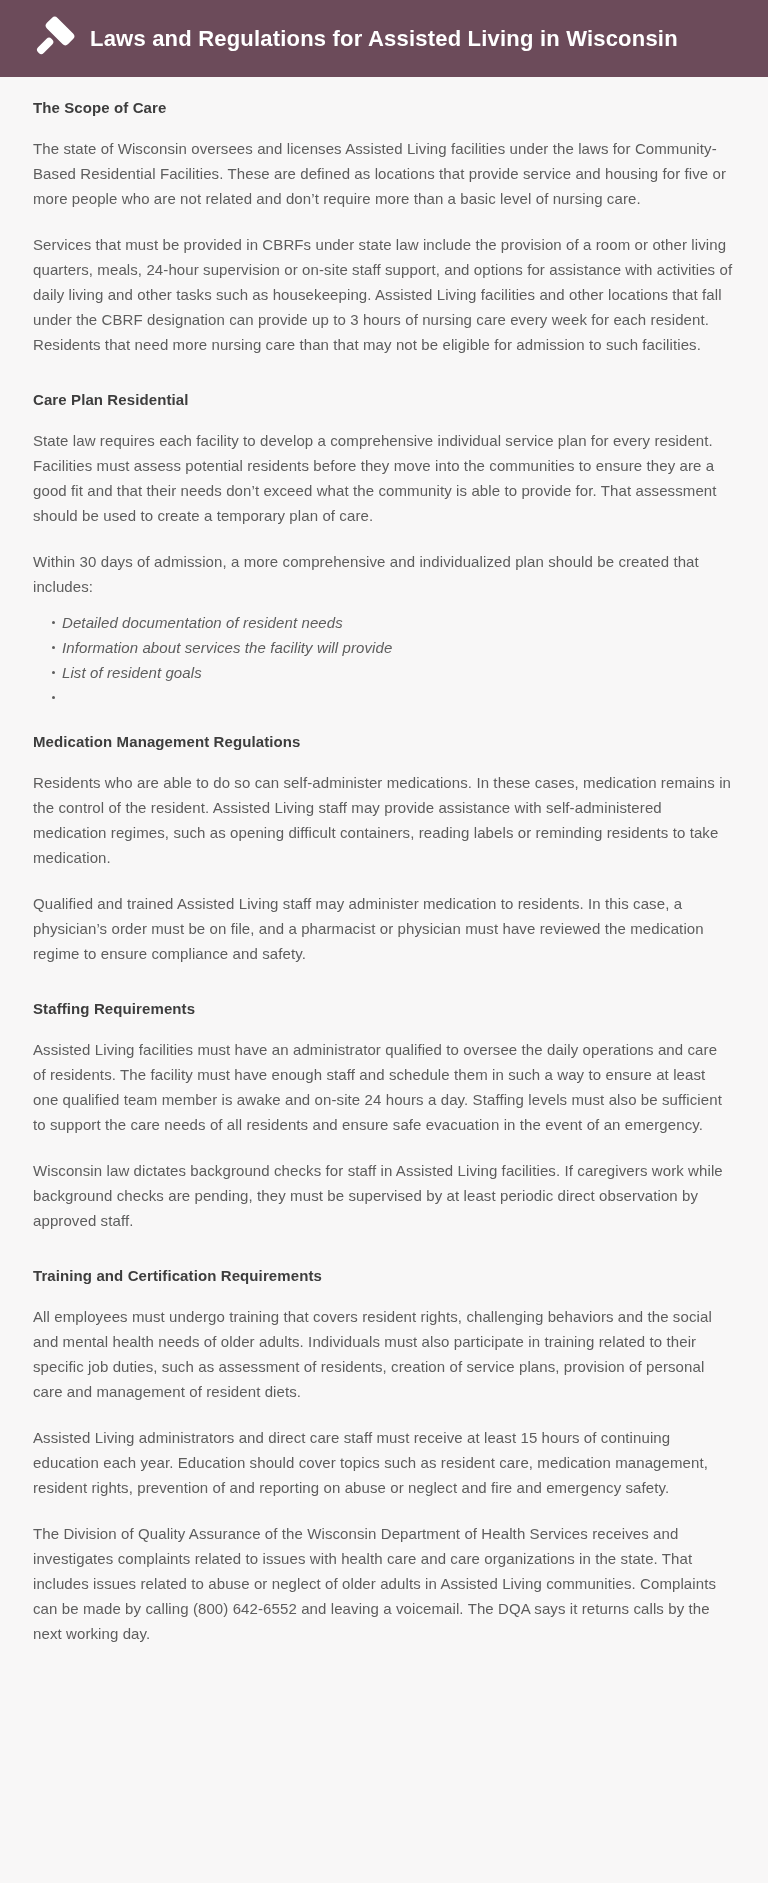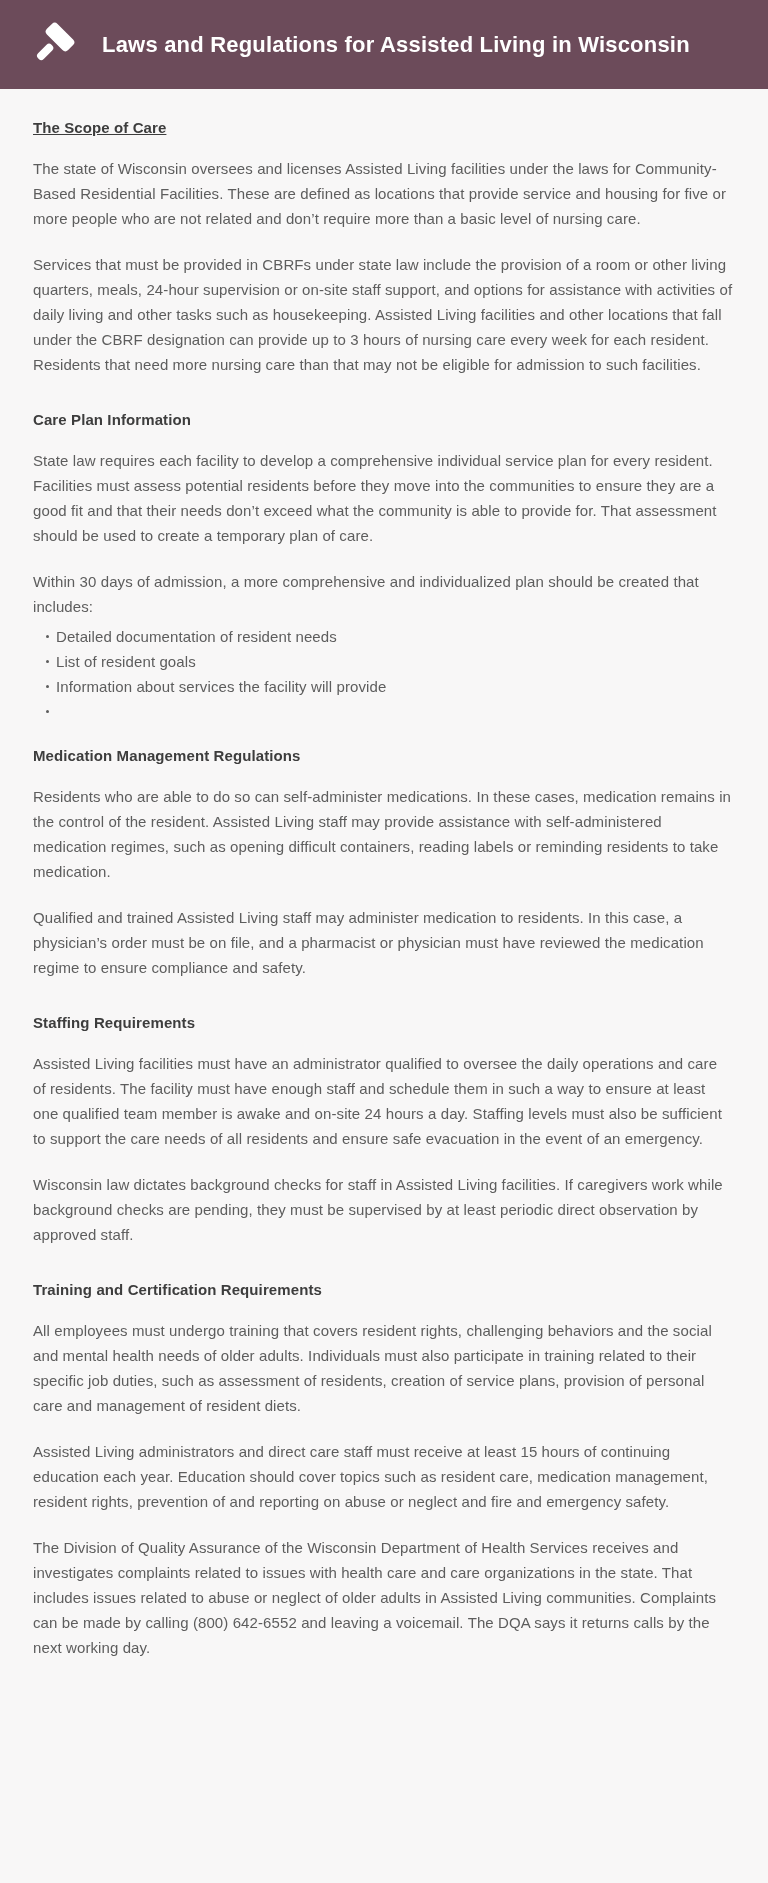--- a/index.html
+++ b/index.html
@@ -4,26 +4,26 @@
 <style>
   html, body { margin: 0; padding: 0; }
   body {
     width: 768px;
     height: 1883px;
     background: #f8f7f7;
     font-family: "Liberation Sans", sans-serif;
     overflow: hidden;
   }
   .app-header {
-    height: 89px;
+    height: 77px;
     background: #6c4b5a;
     display: flex;
     align-items: center;
     padding: 0 30px;
-    gap: 24px;
+    gap: 12px;
     box-sizing: border-box;
   }
   .app-header h1 {
     margin: 0;
     font-size: 22px;
     font-weight: bold;
     color: #ffffff;
     letter-spacing: 0.2px;
     white-space: nowrap;
   }
@@ -32,33 +32,34 @@
     padding: 18px 34px 0 33px;
   }
   h2 {
     font-size: 15px;
     font-weight: bold;
     color: #3d3d3d;
     line-height: 25px;
     margin: 30px 0 0 0;
     letter-spacing: 0.1px;
   }
-  section:first-of-type h2 { margin-top: 8px; text-decoration: underline; }
+  section:first-of-type h2 { margin-top: 0; }
   p {
     font-size: 15px;
     color: #5d5d5d;
     line-height: 25px;
     margin: 21px 0 0 0;
     letter-spacing: 0.1px;
   }
   h2 + p { margin-top: 16px; }
   ul.bullets {
     list-style: none;
-    margin: 5px;
+    margin: 11px;
     padding: 0 0 0 8px;
+    font-style: italic;
   }
   ul.bullets li {
     display: flex;
     gap: 7px;
     font-size: 15px;
     color: #5d5d5d;
     line-height: 25px;
     letter-spacing: 0.1px;
   }
   .dot {
@@ -85,35 +86,35 @@
 
 <main>
 
   <section>
     <h2>The Scope of Care</h2>
     <p>The state of Wisconsin oversees and licenses Assisted Living facilities under the laws for Community-Based Residential Facilities. These are defined as locations that provide service and housing for five or more people who are not related and don’t require more than a basic level of nursing care.</p>
     <p>Services that must be provided in CBRFs under state law include the provision of a room or other living quarters, meals, 24-hour supervision or on-site staff support, and options for assistance with activities of daily living and other tasks such as housekeeping. Assisted Living facilities and other locations that fall under the CBRF designation can provide up to 3 hours of nursing care every week for each resident. Residents that need more nursing care than that may not be eligible for admission to such facilities.</p>
   </section>
 
   <section>
-    <h2>Care Plan Information</h2>
+    <h2>Care Plan Residential</h2>
     <p>State law requires each facility to develop a comprehensive individual service plan for every resident. Facilities must assess potential residents before they move into the communities to ensure they are a good fit and that their needs don’t exceed what the community is able to provide for. That assessment should be used to create a temporary plan of care.</p>
     <p>Within 30 days of admission, a more comprehensive and individualized plan should be created that includes:</p>
     <ul class="bullets">
       <li>
         <span class="dot"></span>
         <span>Detailed documentation of resident needs</span>
       </li>
       <li>
         <span class="dot"></span>
-        <span>List of resident goals</span>
+        <span>Information about services the facility will provide</span>
       </li>
       <li>
         <span class="dot"></span>
-        <span>Information about services the facility will provide</span>
+        <span>List of resident goals</span>
       </li>
       <li>
         <span class="dot"></span>
       </li>
     </ul>
   </section>
 
   <section>
     <h2>Medication Management Regulations</h2>
     <p>Residents who are able to do so can self-administer medications. In these cases, medication remains in the control of the resident. Assisted Living staff may provide assistance with self-administered medication regimes, such as opening difficult containers, reading labels or reminding residents to take medication.</p>

